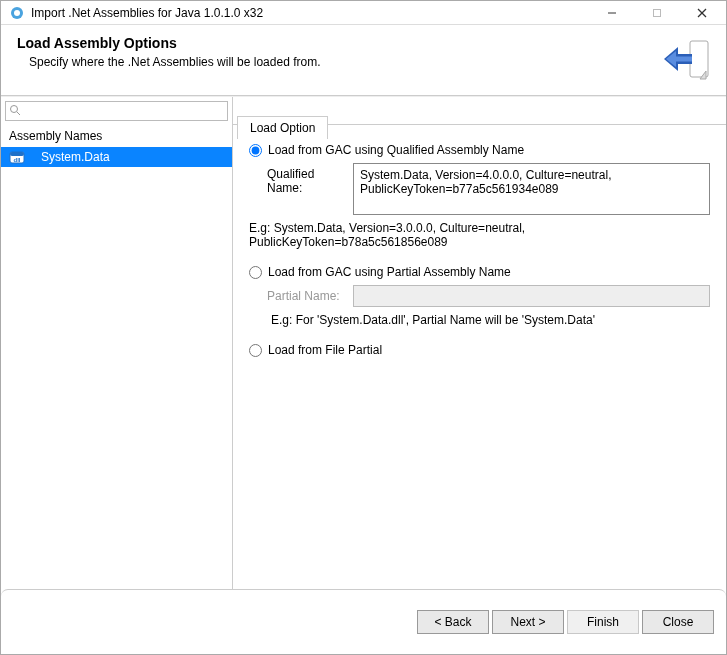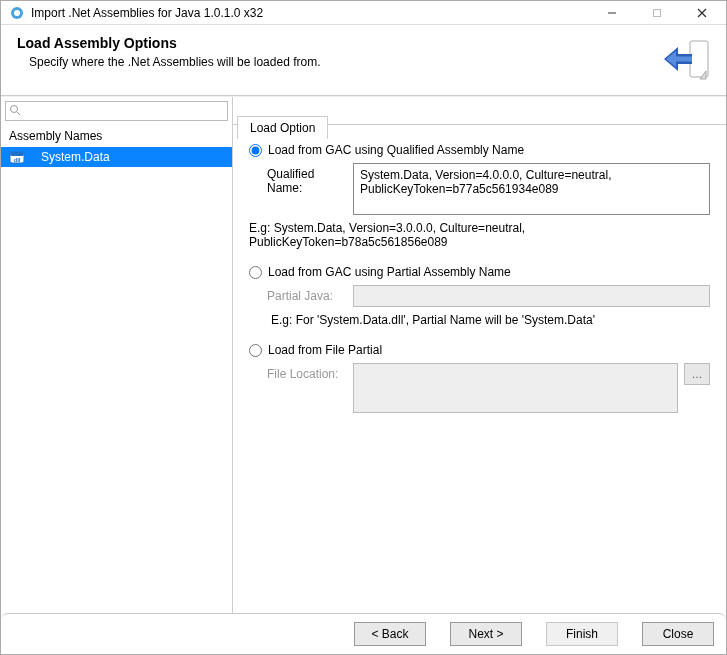--- a/index.html
+++ b/index.html
@@ -179,22 +179,22 @@
     margin-bottom:16px;
     font-size:12px;
   }
   .eg-text.indent { margin-left:22px; }
 
   .footer {
     border-top:1px solid #ccc;
     display:flex;
     justify-content:flex-end;
     align-items:center;
-    gap:24px;
-    padding:8px 12px;
+    gap:3px;
+    padding:20px 12px;
     background:#fff;
     border-radius:7px;
   }
   .btn {
     min-width:72px;
     height:24px;
     border:1px solid #999;
     background:#e9e9e9;
     font-size:12px;
     display:flex;
@@ -294,35 +294,28 @@
           <span class="field-label">Qualified Name:</span>
           <textarea class="qualified-textarea" style="">System.Data, Version=4.0.0.0, Culture=neutral, PublicKeyToken=b77a5c561934e089</textarea>
         </div>
         <div class="eg-text">E.g: System.Data, Version=3.0.0.0, Culture=neutral, PublicKeyToken=b78a5c561856e089</div>
 
         <div class="radio-row">
           <input type="radio" name="loadopt" style="">
           <span>Load from GAC using Partial Assembly Name</span>
         </div>
         <div class="field-row">
-          <span class="field-label disabled">Partial Java:</span>
+          <span class="field-label disabled">Partial Name:</span>
           <input class="text-input" type="text" disabled="" value="" style="">
         </div>
         <div class="eg-text indent">E.g: For 'System.Data.dll', Partial Name will be 'System.Data'</div>
 
         <div class="radio-row">
           <input type="radio" name="loadopt" style="">
           <span>Load from File Partial</span>
-        </div>
-        <div class="field-row">
-          <span class="field-label disabled">File Location:</span>
-          <textarea class="file-textarea" disabled="" style=""></textarea>
-          <div class="browse-btn">
-            <span>…</span>
-          </div>
         </div>
 
       </div>
     </div>
   </div>
 
   <div class="footer">
     <button class="btn">&lt; Back</button>
     <button class="btn">Next &gt;</button>
     <button class="btn disabled">Finish</button>

